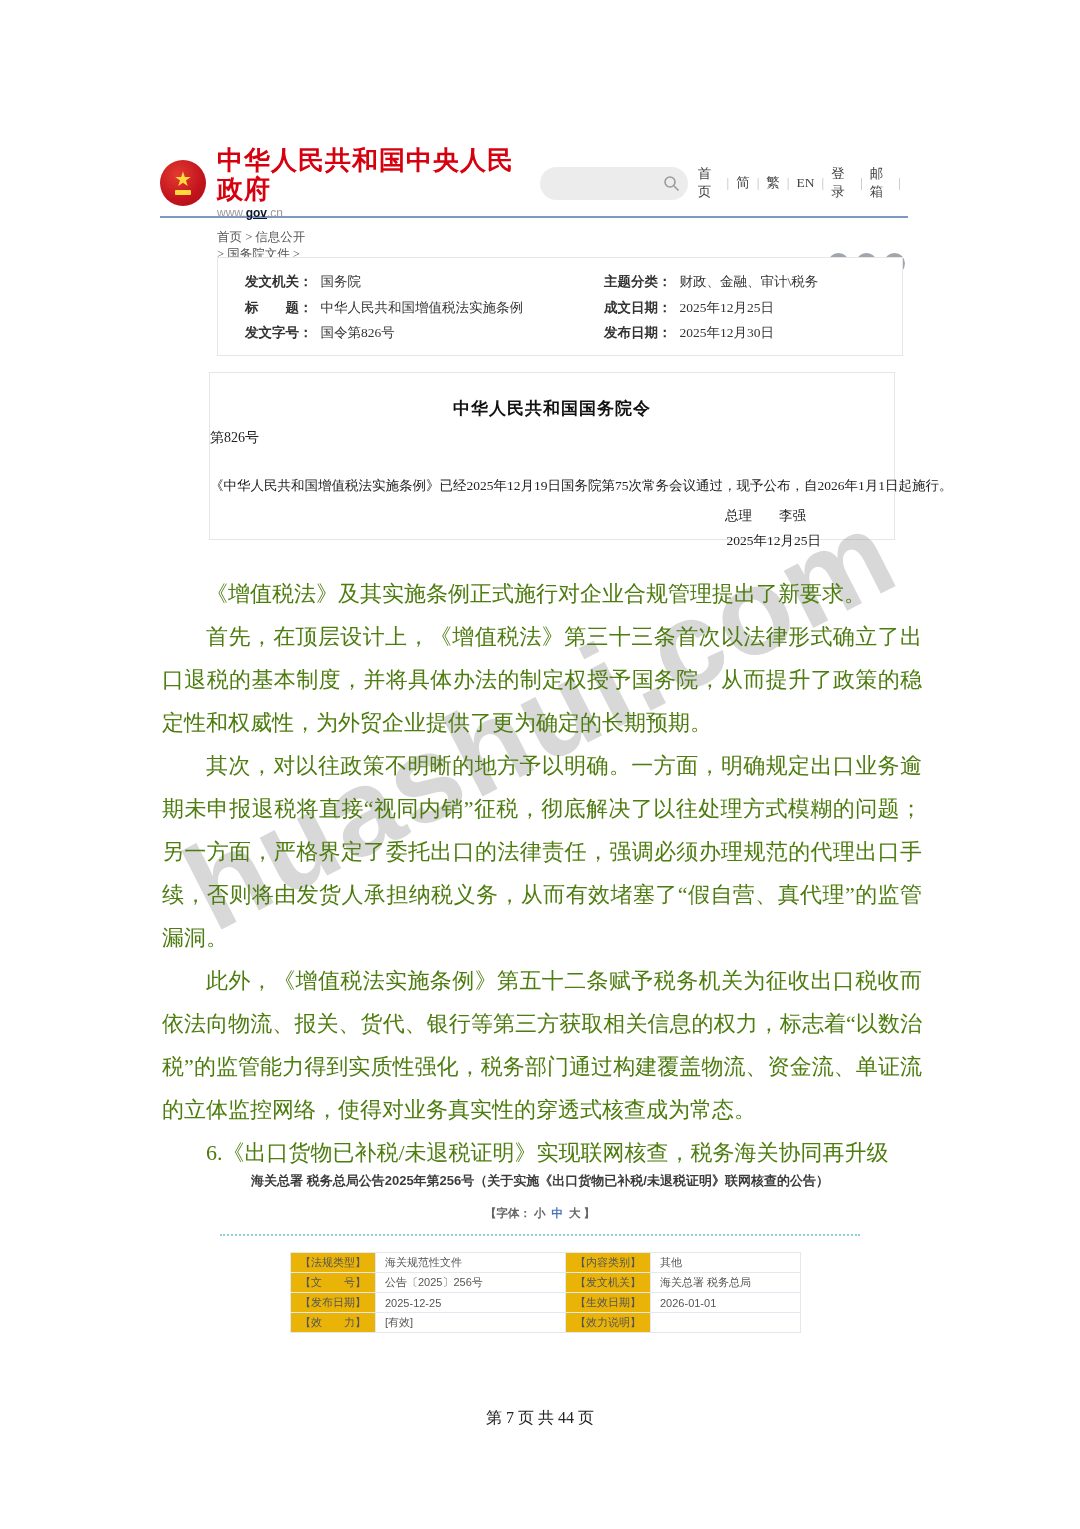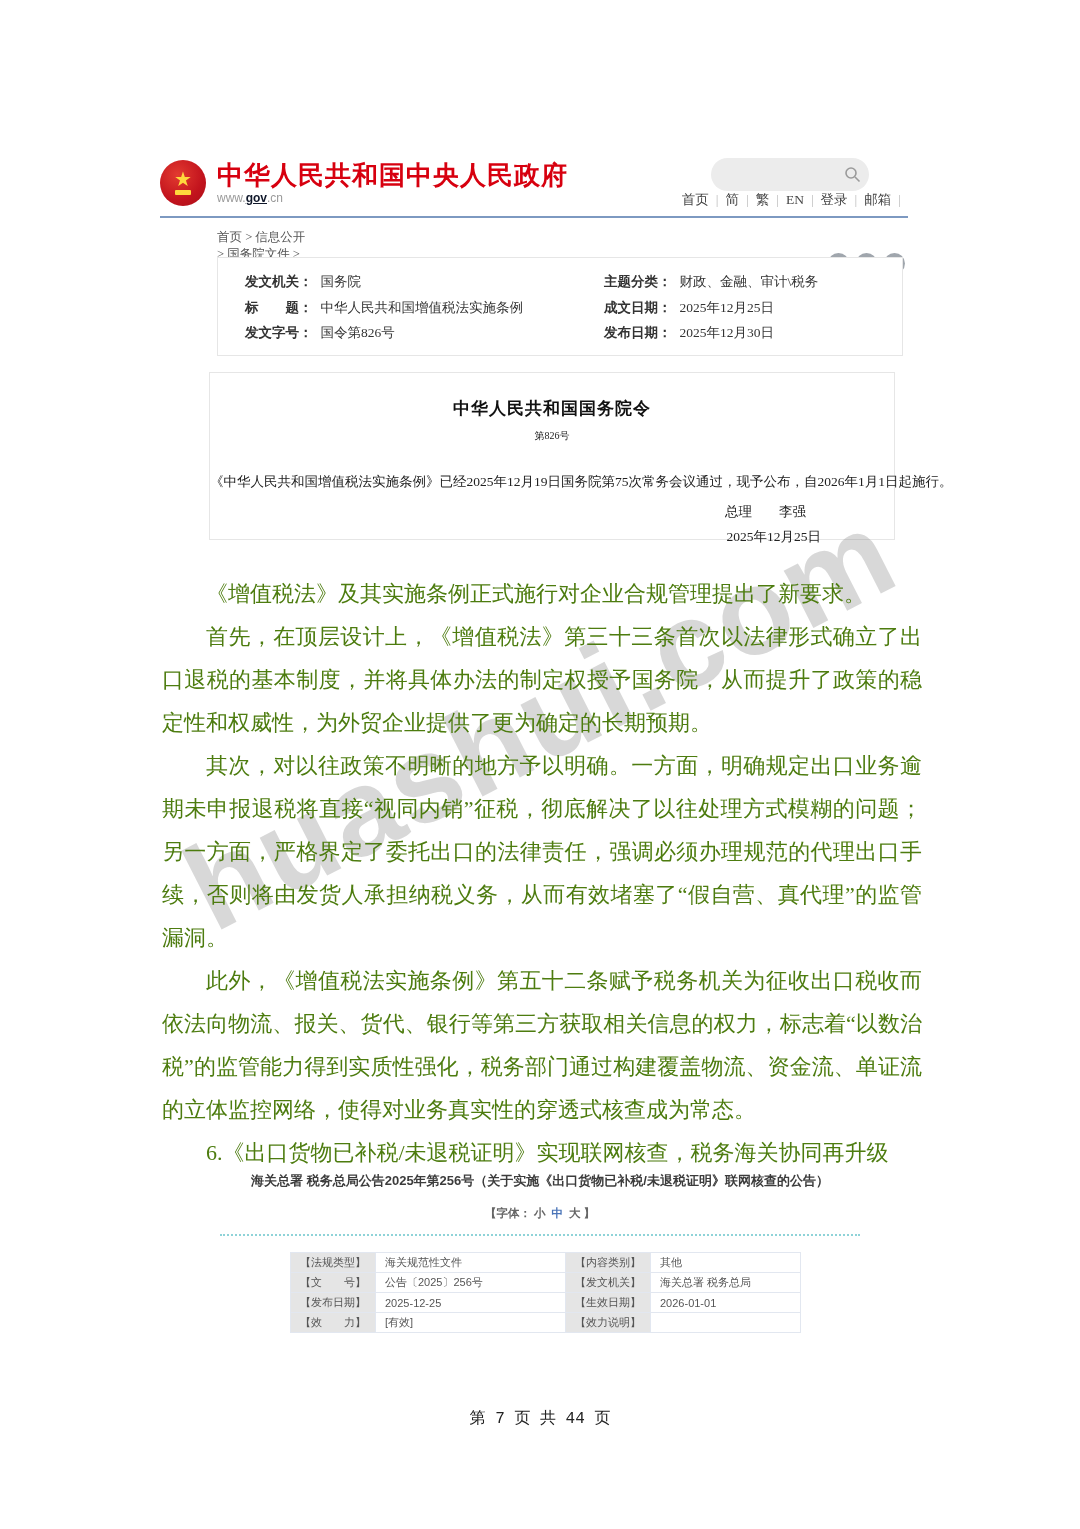--- a/index.html
+++ b/index.html
@@ -19,21 +19,21 @@
     background:radial-gradient(circle at 38% 32%, #e23a30 0%, #c2131d 60%, #a90f18 100%);
     display:flex; flex-direction:column; align-items:center; justify-content:center;
     flex:0 0 auto;
   }
   .emblem .star { color:#ffd83d; font-size:20px; line-height:1; margin-top:-3px; }
   .emblem .gate { width:16px; height:5px; background:#ffd83d; margin-top:1px; border-radius:1px; }
   .logo-text { margin-left:11px; }
   .logo-title { font-family:"Liberation Sans","DejaVu Sans",sans-serif; font-weight:bold; font-size:26px; color:#d7000f; letter-spacing:1px; line-height:1.1; }
   .logo-url { font-family:"Liberation Sans","DejaVu Sans",sans-serif; font-size:12px; margin-top:2px; color:#9a9a9a; }
   .logo-url .gov { color:#0f172a; font-weight:bold;text-decoration:underline; }
-  .header-right { display:flex; align-items:center;flex-direction:column; }
+  .header-right { display:flex; align-items:center; }
   .search-pill {
     width:158px; height:33px; border-radius:17px; background:#ececec;
     display:flex; align-items:center; justify-content:flex-end; padding-right:8px;
   }
   .nav-links { display:flex; align-items:center; margin-left:10px; font-size:13.5px; color:#444; }
   .nav-links .sep { color:#bbb; padding:0 7px; }
   .nav-links .lnk { cursor:pointer; }
   .blue-rule { height:0; border-top:2.5px solid #7d99c1; margin-top:2px; }
 
   
@@ -65,21 +65,21 @@
   .meta-col .m-row { display:flex; line-height:25.5px; }
   .m-label { font-weight:bold; color:#333; white-space:pre; }
   .m-value { color:#333; margin-left:8px; white-space:nowrap; }
 
   
   .decree-box {
     position:absolute; left:209px; top:372px; width:686px; height:168px;
     border:1px solid #e6e6e6; background:#fff; padding-top:24px;
   }
   .decree-title { text-align:center; font-size:17px; font-weight:bold; letter-spacing:1px; color:#111; }
-  .decree-no { text-align:center; font-size:10px; margin-top:9px; color:#222; }
+  .decree-no { font-size:14px; margin-top:9px; color:#222; }
   .decree-body { margin-top:30px; text-align:center; font-size:13.5px; color:#222; white-space:nowrap; }
   .decree-sign { text-align:right; padding-right:88px; margin-top:12px; font-size:13.5px; color:#222; }
   .decree-date { text-align:right; padding-right:73px; margin-top:7px; font-size:13.5px; color:#222; }
 
   
   .watermark {
     position:absolute; left:120px; top:540px; width:840px; height:360px;
     display:flex; align-items:center; justify-content:center;
     transform:rotate(-27deg);
     font-family:"Liberation Sans","DejaVu Sans",sans-serif;
@@ -96,28 +96,28 @@
   
   .notice { position:absolute; left:220px; top:1172px; width:640px; z-index:2;
     font-family:"Liberation Sans","DejaVu Sans",sans-serif; }
   .notice-title { text-align:center; font-size:13px; font-weight:bold; color:#3c3c3c; white-space:nowrap; }
   .notice-fontrow { text-align:center; margin-top:16px; font-size:11.5px; color:#666; font-weight:bold; }
   .notice-fontrow .f-mid { color:#4a74b8; margin:0 3px; cursor:pointer; }
   .notice-fontrow .f-opt { margin:0 3px; cursor:pointer; }
   .notice-dotted { margin-top:13px; border-top:2px dotted #8fd3d8; height:0; }
   .notice-table { margin:16px 0 0 70px; border-collapse:collapse; font-size:11px; color:#555; }
   .notice-table td { border:1px solid #e2e7f0; padding:2px 9px; height:16px; white-space:nowrap; }
-  .notice-table td.lbl { background:#e5e5e5; width:74px; }
+  .notice-table td.lbl { background:#eab308; width:74px; }
   .notice-table td.val1 { width:190px; }
   .notice-table td.val2 { width:150px; }
 
   
   .page-footer {
     position:absolute; left:0; top:1408px; width:100%;
-    text-align:center; font-size:16px; color:#222;font-family:Liberation Mono, monospace;
+    text-align:center; font-size:16px; color:#222;
   }
 </style>
 </head>
 <body>
 
 <div class="page">
 
   <div class="gov-bar">
     <div class="gov-bar-inner">
       <div class="logo-wrap">

